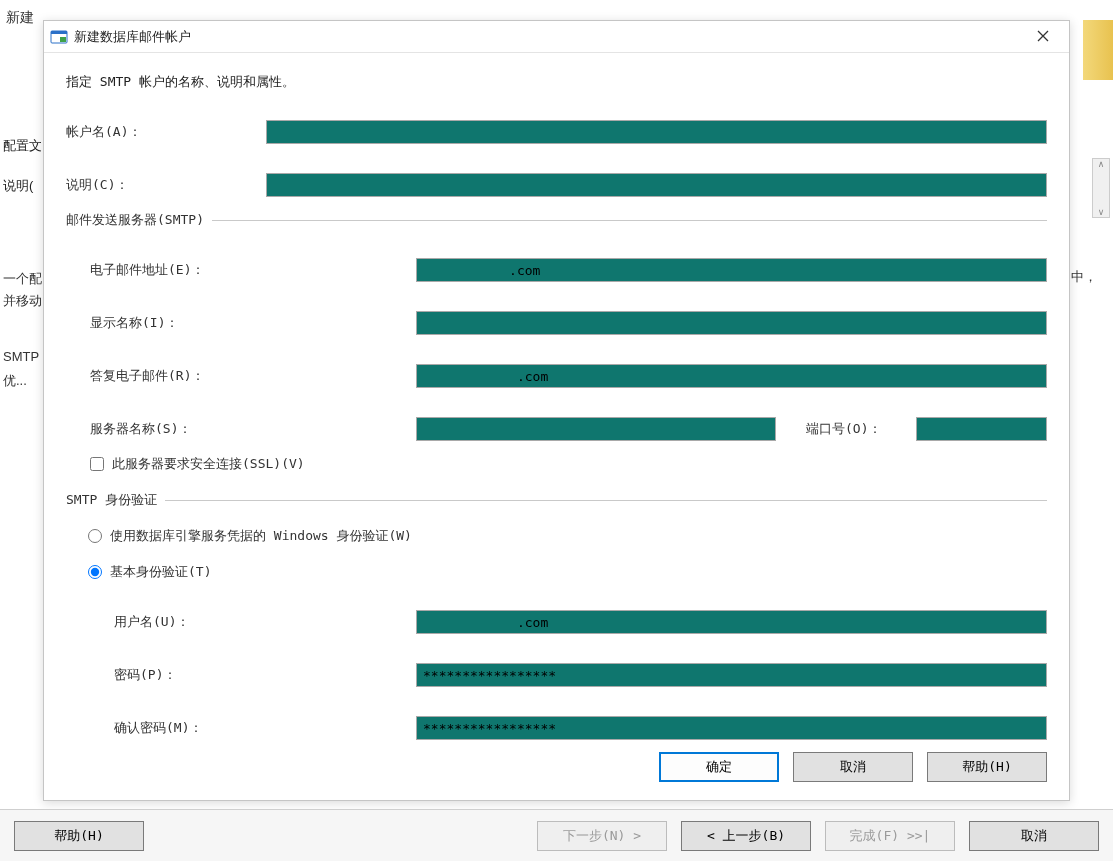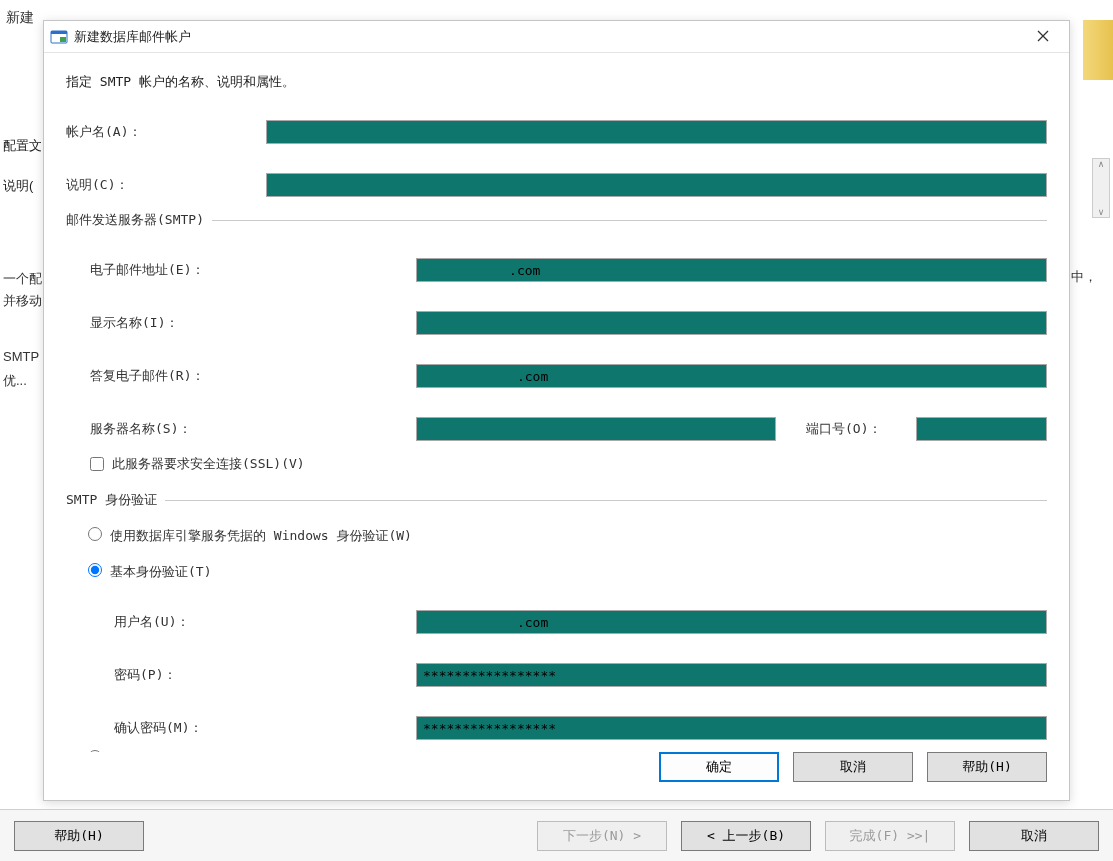--- a/index.html
+++ b/index.html
@@ -99,21 +99,21 @@
     }
     .group-legend {
       display: flex; align-items: center; margin-bottom: 18px;
       font-family: "SimSun","NSimSun",monospace;
     }
     .group-legend .line { flex:1; height:1px; background:#c9c9c9; margin-left:8px; }
 
     .chkrow { display:flex; align-items:center; margin: 4px 0 10px 24px; gap:8px; font-family:"SimSun",monospace;}
     .chkrow input { width:14px; height:14px;}
 
-    .radio-row { display:flex; gap:8px; margin: 10px 0 18px 22px; font-family:"SimSun",monospace;}
+    .radio-row { display:flex; align-items:center; gap:8px; margin: 10px 0 18px 22px; font-family:"SimSun",monospace;}
     .radio-row input { width:14px; height:14px;}
 
     .auth-sub { padding-left: 48px; }
     .auth-sub .row { margin-bottom: 10px; }
     .auth-sub label.fld { width: 302px; }
 
     .btnrow-sep { height:1px; background:#c9c9c9; margin: 14px 0 14px 0; }
 
     .dlg-buttons {
       display:flex; justify-content:flex-end; gap:14px; padding: 0 22px 18px;

